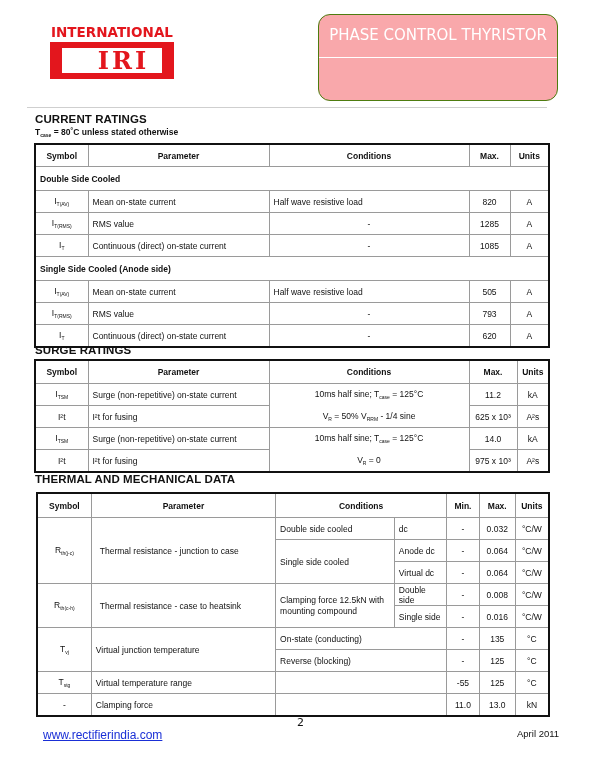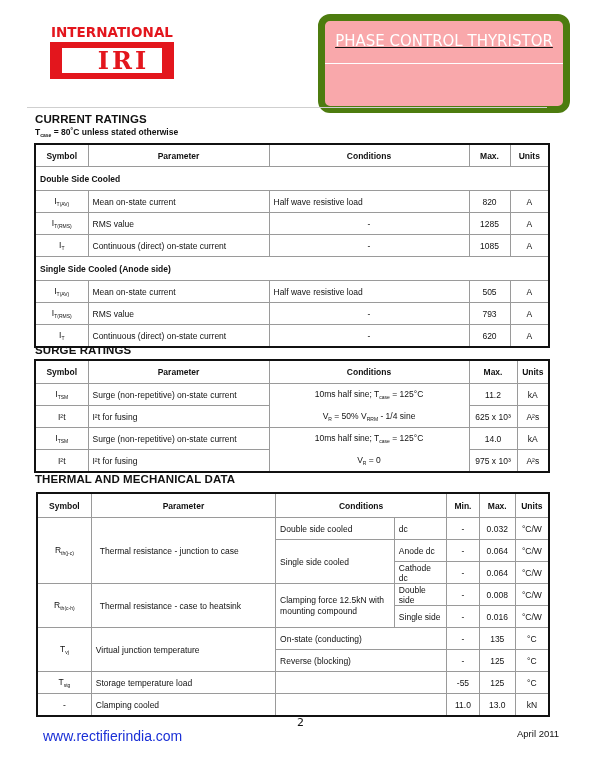--- a/index.html
+++ b/index.html
@@ -2,36 +2,36 @@
 <html><head>
 <meta charset="utf-8">
 <style>
   html, body { margin: 0; padding: 0; background: #ffffff; }
   body { width: 600px; height: 776px; position: relative; overflow: hidden; font-family: "Liberation Sans", sans-serif; color: #111; }
   .logo { position: absolute; left: 50px; top: 25px; width: 124px; }
   .logo-top { color: #e3161d; font-weight: bold; font-size: 13.5px; letter-spacing: 0px; font-family: "DejaVu Sans", sans-serif; line-height: 15px; text-align: center; }
   .logo-box { margin-top: 2px; height: 31px; border: 3px solid #e3161d; background: #e3161d; position: relative; }
   .logo-inner { position: absolute; left: 9px; right: 9px; top: 3px; bottom: 3px; background: #fff; display: flex; align-items: center; justify-content: center; padding-left: 23px; }
   .logo-inner span { color: #e3161d; font-family: "DejaVu Serif", serif; font-weight: bold; font-size: 24px; letter-spacing: 3px; line-height: 24px; }
-  .title-box { position: absolute; left: 318px; top: 14px; width: 238px; height: 85px; background: #f9a8ab; border: 7px solid #4d7c0f; border-radius: 12px; overflow: hidden; text-decoration: underline; }
+  .title-box { position: absolute; left: 318px; top: 14px; width: 238px; height: 85px; background: #f9a8ab; border: 1px solid #4d7c0f; border-radius: 12px; overflow: hidden; }
   .title-box .t1, .title-box .t2 { color: #fff; text-align: center; font-size: 15px; font-family: "DejaVu Sans", sans-serif; font-weight: normal; }
   .title-box .t1 { height: 42px; line-height: 40px; border-bottom: 1px solid #fff; }
   .title-box .t2 { line-height: 42px; }
   .hr-top { position: absolute; left: 27px; top: 107px; width: 520px; height: 1px; background: #cfcfcf; }
   h2 { position: absolute; margin: 0; font-size: 11.5px; font-weight: bold; left: 35px; letter-spacing: 0.1px; }
   .sub { position: absolute; left: 35px; top: 127px; font-size: 8.5px; font-weight: bold; }
   sub { font-size: 5px; vertical-align: -2px; }
   table { position: absolute; border-collapse: collapse; font-size: 8.5px; table-layout: fixed; }
   td, th { border: 1px solid #9a9a9a; padding: 0 4px; height: 21px; }
   th { font-weight: bold; font-size: 8.5px; }
   table.outer { border: 2px solid #111; }
   .c { text-align: center; }
   .l { text-align: left; }
   .grp { font-weight: bold; text-align: left; }
-  .footer-link { position: absolute; left: 43px; top: 728px; font-size: 14px; color: #1a2fd6; }
+  .footer-link { position: absolute; left: 43px; top: 728px; font-size: 12px; color: #1a2fd6; text-decoration: underline; }
   .footer-date { position: absolute; left: 517px; top: 728px; font-size: 9.5px; }
   .page-num { position: absolute; left: 297px; top: 716px; font-size: 11px; font-family: "DejaVu Sans", sans-serif; }
 </style>
 </head>
 <body>
 
 <div class="logo">
   <div class="logo-top">INTERNATIONAL</div>
   <div class="logo-box">
     <div class="logo-inner">
@@ -193,21 +193,21 @@
     <td class="c">°C/W</td>
   </tr>
   <tr>
     <td rowspan="2" class="l">Single side cooled</td>
     <td class="l">Anode dc</td>
     <td class="c">-</td>
     <td class="c">0.064</td>
     <td class="c">°C/W</td>
   </tr>
   <tr>
-    <td class="l">Cathode dc</td>
+    <td class="l">Virtual dc</td>
     <td class="c">-</td>
     <td class="c">0.064</td>
     <td class="c">°C/W</td>
   </tr>
 
   <tr>
     <td rowspan="2" class="c"><span>R</span><sub>th(c-h)</sub></td>
     <td rowspan="2" class="l" style="padding-left:8px">Thermal resistance - case to heatsink</td>
     <td rowspan="2" class="l" style="line-height:11px">Clamping force 12.5kN with mounting compound</td>
     <td class="l">Double side</td>
@@ -232,30 +232,30 @@
   </tr>
   <tr>
     <td colspan="2" class="l">Reverse (blocking)</td>
     <td class="c">-</td>
     <td class="c">125</td>
     <td class="c">°C</td>
   </tr>
 
   <tr>
     <td class="c"><span>T</span><sub>stg</sub></td>
-    <td class="l">Storage temperature load</td>
+    <td class="l">Virtual temperature range</td>
     <td colspan="2" class="l"></td>
     <td class="c">-55</td>
     <td class="c">125</td>
     <td class="c">°C</td>
   </tr>
 
   <tr>
     <td class="c">-</td>
-    <td class="l">Clamping cooled</td>
+    <td class="l">Clamping force</td>
     <td colspan="2" class="l"></td>
     <td class="c">11.0</td>
     <td class="c">13.0</td>
     <td class="c">kN</td>
   </tr>
 </tbody>
   </table>
 
 <div class="page-num">2</div>
 <a class="footer-link">www.rectifierindia.com</a>

